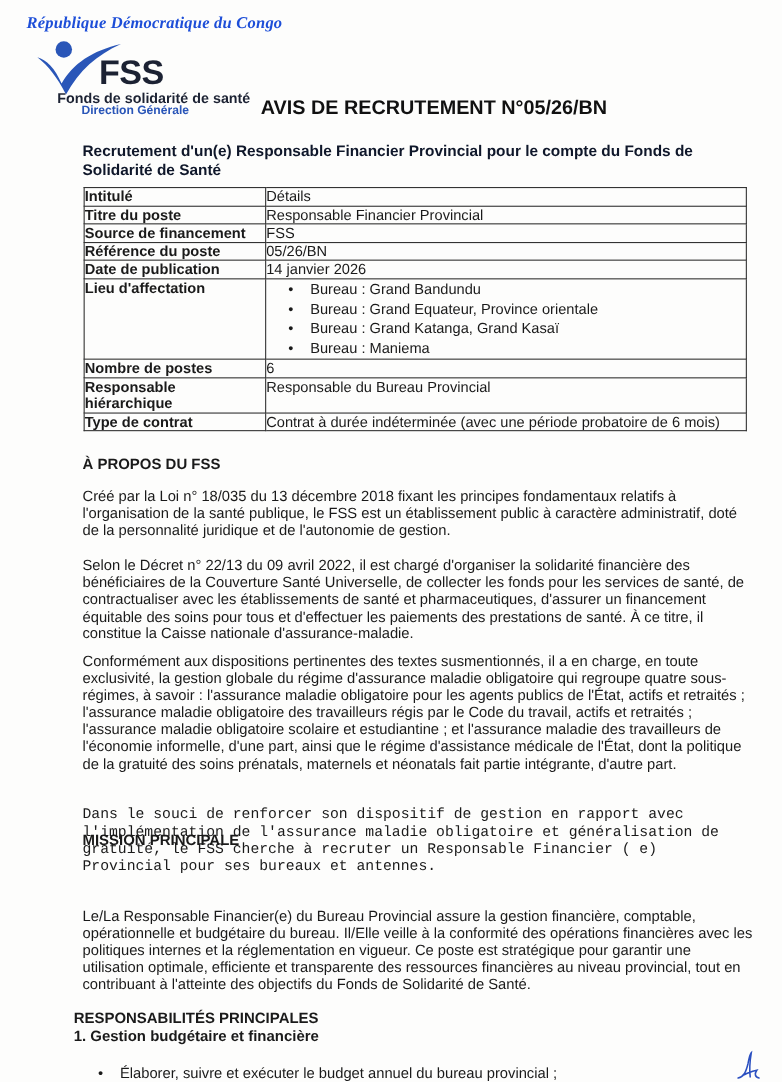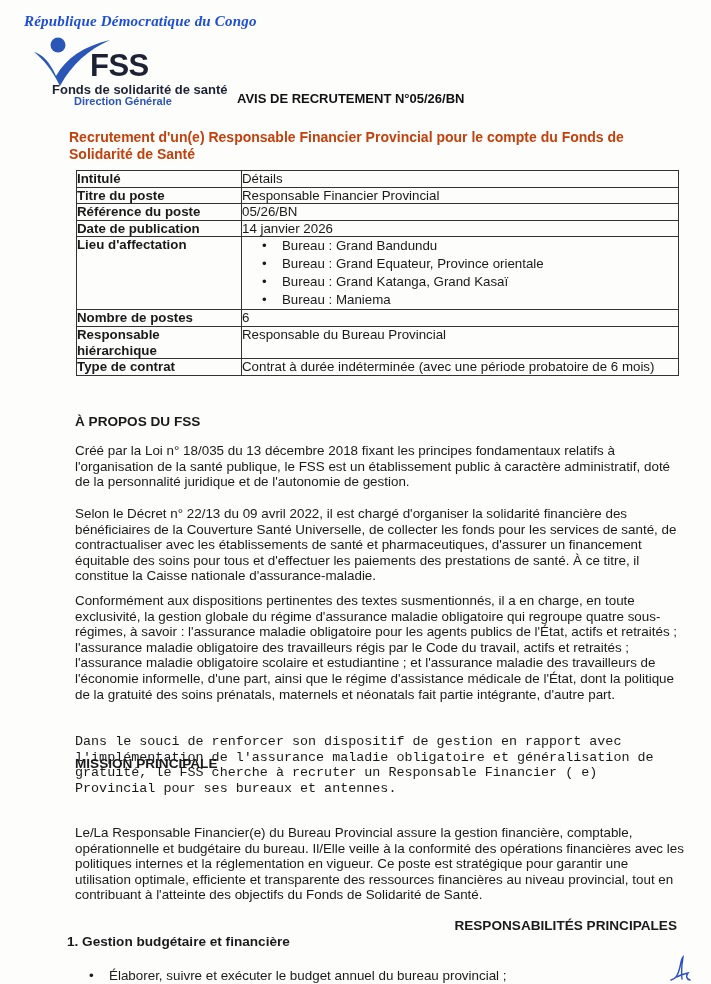--- a/index.html
+++ b/index.html
@@ -7,23 +7,23 @@
   body { position: relative; font-family: "Liberation Sans", sans-serif; color: #1a1a1a; font-size: 13.4px; line-height: 15.6px; }
 
   .header-country { position: absolute; left: 24px; top: 14px; font-family: "Liberation Serif", serif; font-style: italic; font-weight: bold; font-size: 15px; color: #1d4ed8; letter-spacing: 0.2px; }
 
   .logo { position: absolute; left: 32px; top: 36px; width: 150px; height: 70px; }
   .logo svg { position: absolute; left: 0; top: 0; }
   .logo-fss { position: absolute; left: 58px; top: 14px; font-family: "Liberation Sans", sans-serif; font-weight: bold; font-size: 31px; color: #1c2233; letter-spacing: -0.5px; line-height: 32px; }
   .logo-sub { position: absolute; left: 20px; top: 49px; font-size: 13px; font-weight: bold; color: #1c2233; white-space: nowrap; line-height: 9px; }
   .logo-dir { position: absolute; left: 42px; top: 59px; font-size: 11px; font-weight: bold; color: #2a56b8; white-space: nowrap; line-height: 12px; }
 
-  .avis-title { position: absolute; left: 237px; top: 91px; font-weight: bold; font-size: 13px; color: #111; }
+  .avis-title { position: absolute; left: 237px; top: 91px; font-weight: bold; font-size: 18px; color: #111; }
 
-  .main-title { position: absolute; left: 69px; top: 129px; width: 600px; font-weight: bold; font-size: 14px; line-height: 17px; color: #c2410c; }
+  .main-title { position: absolute; left: 75px; top: 129px; width: 600px; font-weight: bold; font-size: 14px; line-height: 17px; color: #0f172a; }
 
   table.info { position: absolute; left: 76px; top: 170px; width: 603px; border-collapse: collapse; font-size: 13.3px; }
   table.info td { border: 1px solid #333; padding: 0 0; vertical-align: top; line-height: 15.6px; }
   table.info td.k { width: 165px; font-weight: bold; }
   table.info td.v { }
   table.info ul { list-style: none; padding-left: 20px; }
   table.info ul li { position: relative; padding-left: 20px; line-height: 18px; }
   table.info ul li::before { content: "•"; position: absolute; left: 0; top: 0; }
 
   .sec { position: absolute; left: 75px; width: 610px; }
@@ -59,20 +59,24 @@
   <tbody>
       <tr>
     <td class="k">Intitulé</td>
     <td class="v">Détails</td>
   </tr>
   <tr>
     <td class="k">Titre du poste</td>
     <td class="v">Responsable Financier Provincial</td>
   </tr>
   <tr>
+    <td class="k">Source de financement</td>
+    <td class="v">FSS</td>
+  </tr>
+  <tr>
     <td class="k">Référence du poste</td>
     <td class="v">05/26/BN</td>
   </tr>
   <tr>
     <td class="k">Date de publication</td>
     <td class="v">14 janvier 2026</td>
   </tr>
   <tr>
     <td class="k" style="height:67px;">Lieu d'affectation</td>
     <td class="v">
@@ -101,21 +105,21 @@
 
 <div class="sec h" style="top:414px;">À PROPOS DU FSS</div>
 <p class="sec para" style="top:443px;">Créé par la Loi n° 18/035 du 13 décembre 2018 fixant les principes fondamentaux relatifs à l'organisation de la santé publique, le FSS est un établissement public à caractère administratif, doté de la personnalité juridique et de l'autonomie de gestion.</p>
 <p class="sec para" style="top:506px;">Selon le Décret n° 22/13 du 09 avril 2022, il est chargé d'organiser la solidarité financière des bénéficiaires de la Couverture Santé Universelle, de collecter les fonds pour les services de santé, de contractualiser avec les établissements de santé et pharmaceutiques, d'assurer un financement équitable des soins pour tous et d'effectuer les paiements des prestations de santé. À ce titre, il constitue la Caisse nationale d'assurance-maladie.</p>
 <p class="sec para" style="top:593px;">Conformément aux dispositions pertinentes des textes susmentionnés, il a en charge, en toute exclusivité, la gestion globale du régime d'assurance maladie obligatoire qui regroupe quatre sous-régimes, à savoir : l'assurance maladie obligatoire pour les agents publics de l'État, actifs et retraités ; l'assurance maladie obligatoire des travailleurs régis par le Code du travail, actifs et retraités ; l'assurance maladie obligatoire scolaire et estudiantine ; et l'assurance maladie des travailleurs de l'économie informelle, d'une part, ainsi que le régime d'assistance médicale de l'État, dont la politique de la gratuité des soins prénatals, maternels et néonatals fait partie intégrante, d'autre part.</p>
 <p class="sec para" style="top:734px;font-family:Liberation Mono, monospace;">Dans le souci de renforcer son dispositif de gestion en rapport avec l'implémentation de l'assurance maladie obligatoire et généralisation de gratuité, le FSS cherche à recruter un Responsable Financier ( e) Provincial pour ses bureaux et antennes.</p>
 
 <div class="sec h" style="top:756px;">MISSION PRINCIPALE</div>
 <p class="sec para" style="top:825px;">Le/La Responsable Financier(e) du Bureau Provincial assure la gestion financière, comptable, opérationnelle et budgétaire du bureau. Il/Elle veille à la conformité des opérations financières avec les politiques internes et la réglementation en vigueur. Ce poste est stratégique pour garantir une utilisation optimale, efficiente et transparente des ressources financières au niveau provincial, tout en contribuant à l'atteinte des objectifs du Fonds de Solidarité de Santé.</p>
 
-<div class="sec h" style="top:918px; left:67px;text-align:right;">RESPONSABILITÉS PRINCIPALES</div>
+<div class="sec h" style="top:918px; left:67px;">RESPONSABILITÉS PRINCIPALES</div>
 <div class="sec h" style="top:934px; left:67px;">1. Gestion budgétaire et financière</div>
 <ul class="sec bul" style="top:950px; left:75px;">
   <li>Élaborer, suivre et exécuter le budget annuel du bureau provincial ;</li>
   <li>Contrôler les dépenses et veiller à leur conformité avec les prévisions budgétaires ;</li>
 </ul>
 
 <svg class="signature" viewBox="0 0 24 28">
   <path d="M3 25 C 8 24, 10 20, 12 12 C 13 6, 14 3, 15 2 C 14 8, 13 16, 14 24 M 9 22 C 12 20, 16 19, 20 18 C 18 21, 18 24, 22 25" fill="none" stroke="#2a4fc0" stroke-width="1.4" stroke-linecap="round"></path>
 </svg>
 

